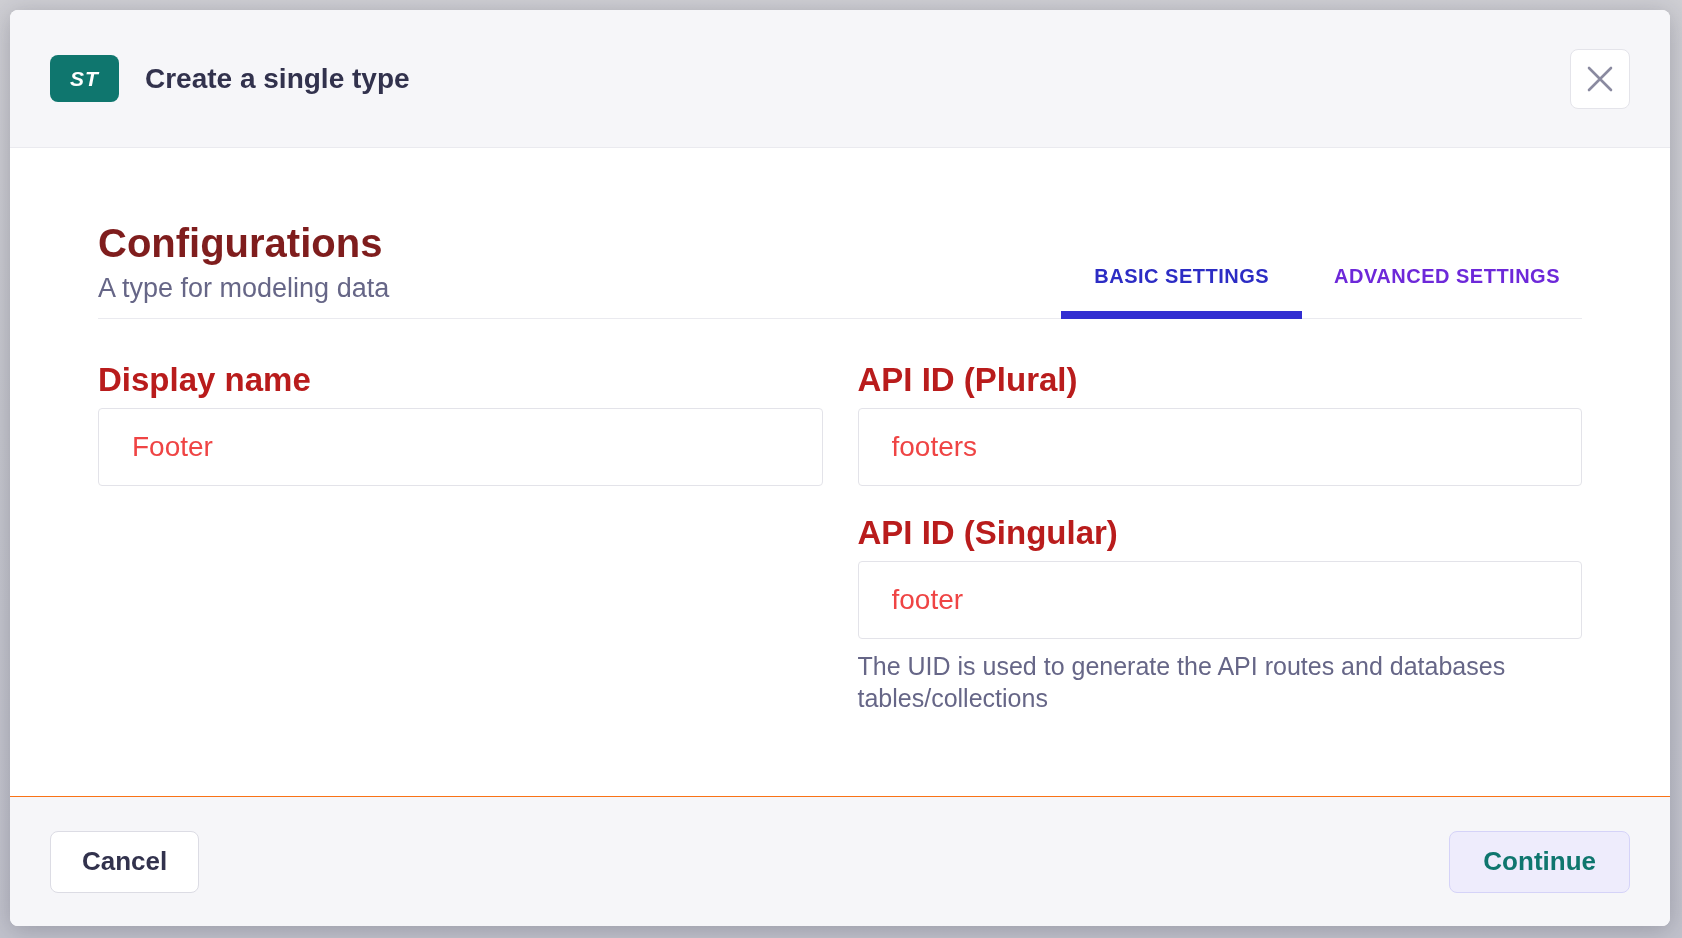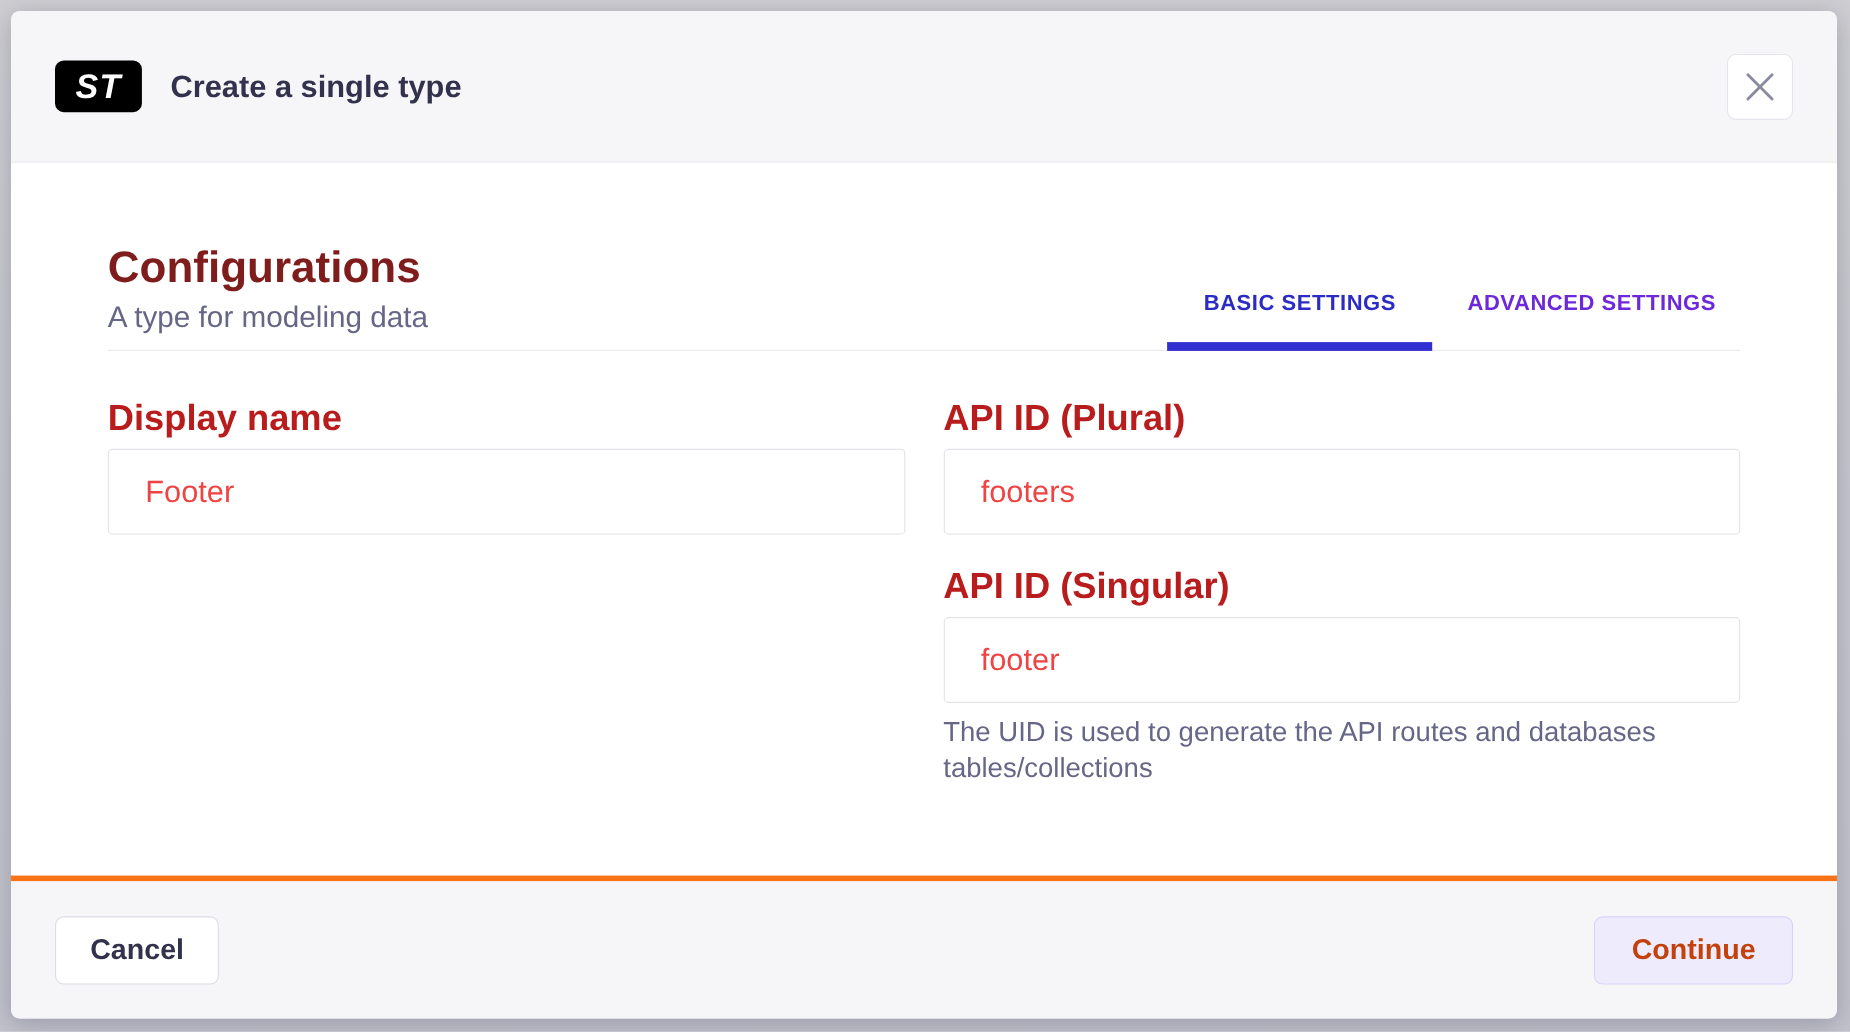--- a/index.html
+++ b/index.html
@@ -19,23 +19,23 @@
     display: flex; flex-direction: column; overflow: hidden;
   }
 
   
   .modal-header {
     height: 138px; flex: 0 0 138px;
     background: #f6f6f9; border-bottom: 1px solid #eaeaef;
     display: flex; align-items: center; padding: 0 40px;
   }
   .type-badge {
-    width: 79px; height: 47px; border-radius: 8px;
-    background: #000000; color: #ffffff;
-    font-size: 31px; font-weight: bold; font-style: italic;
+    width: 69px; height: 47px; border-radius: 8px;
+    background: #0f766e; color: #ffffff;
+    font-size: 21px; font-weight: bold; font-style: italic;
     letter-spacing: 1px;
     display: flex; align-items: center; justify-content: center;
     flex: 0 0 auto;
   }
   .modal-title {
     margin-left: 26px;
     font-size: 28px; font-weight: bold; color: #32324d;
   }
   .close-btn {
     margin-left: auto;
@@ -90,36 +90,36 @@
   }
   .field-hint {
     margin-top: 11px;
     font-size: 25px; line-height: 32px; color: #666687;
   }
   .field-group + .field-group { margin-top: 32px; }
 
   
   .modal-footer {
     height: 130px; flex: 0 0 130px;
-    background: #f6f6f9; border-top: 5px solid #f97316;
+    background: #f6f6f9; border-top: 1px solid #f97316;
     display: flex; align-items: center; justify-content: space-between;
     padding: 0 40px;
   }
   .btn {
     height: 62px; border-radius: 8px;
     font-family: "Liberation Sans", "DejaVu Sans", sans-serif;
     font-size: 26px; font-weight: bold; cursor: pointer;
   }
   .btn-cancel {
     background: #ffffff; border: 1px solid #dcdce4;
     color: #32324d; padding: 0 31px;
   }
   .btn-continue {
     background: #eeecfc; border: 1px solid #d5d3f8;
-    color: #c2410c; padding: 0 33px;
+    color: #0f766e; padding: 0 33px;
   }
 </style>
 </head>
 <body>
 
 <div class="modal">
 
   <div class="modal-header">
     <div class="type-badge">ST</div>
     <div class="modal-title">Create a single type</div>

